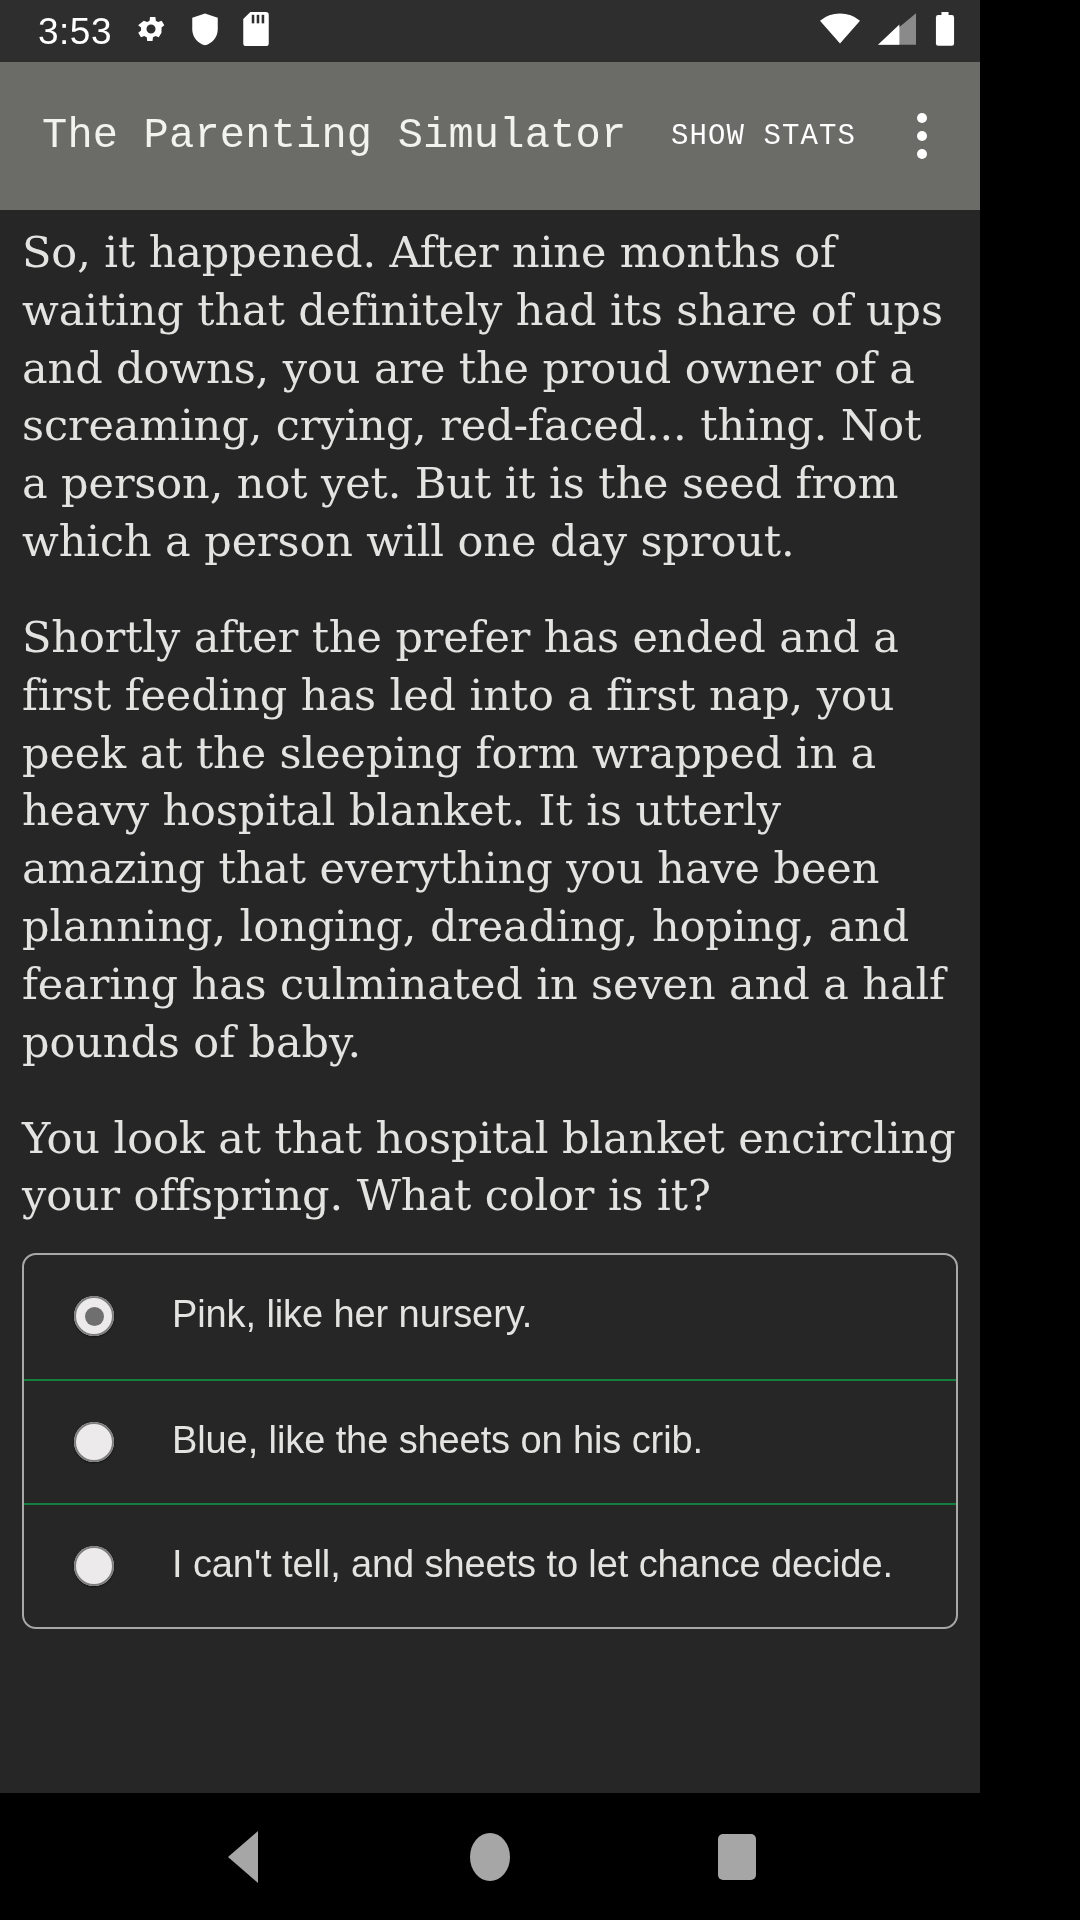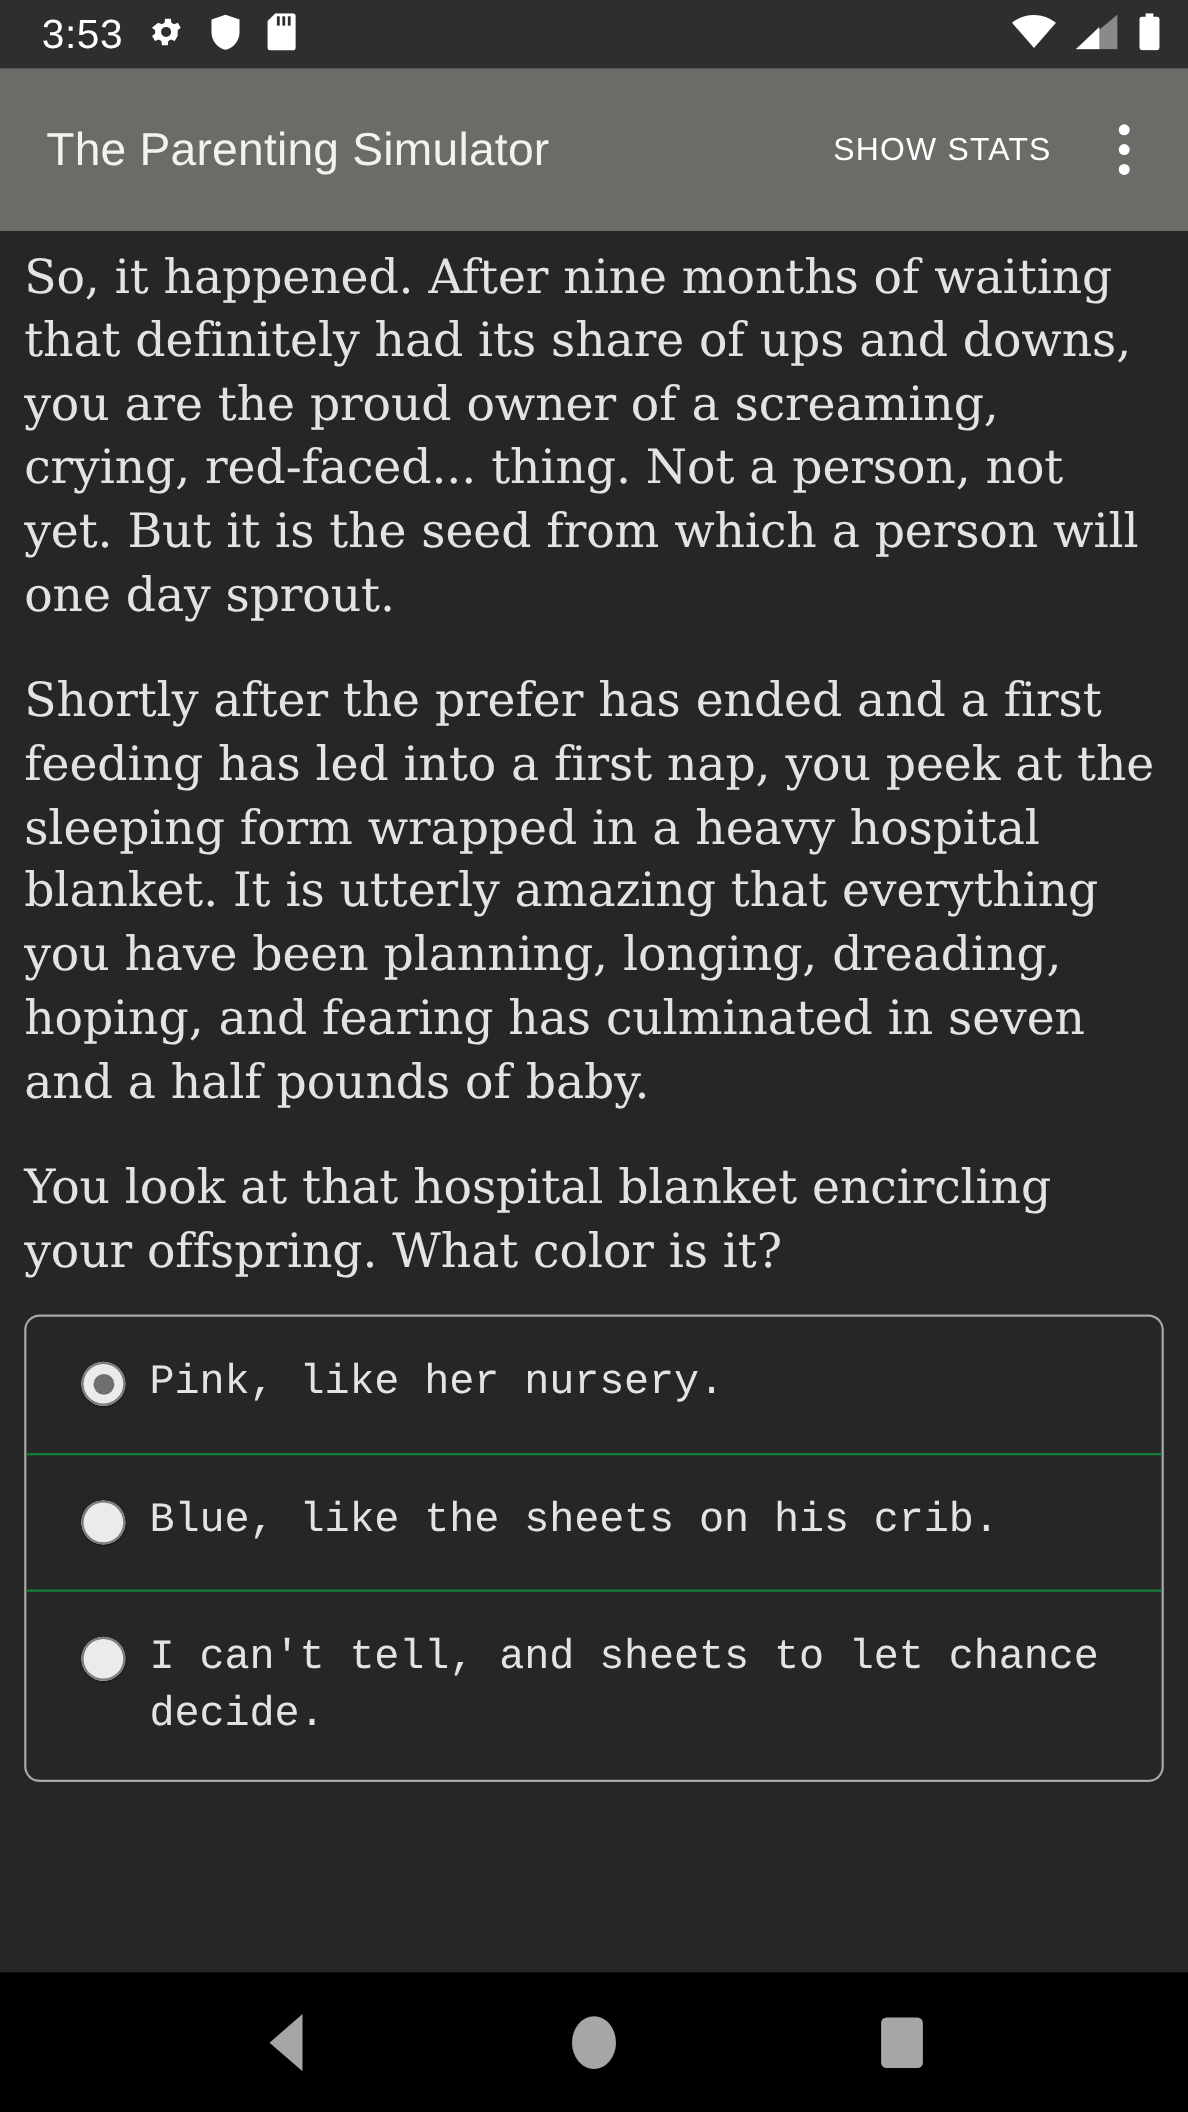--- a/index.html
+++ b/index.html
@@ -7,21 +7,21 @@
   html, body {
     width: 1080px;
     height: 1920px;
     background: #000;
     font-family: "Liberation Sans", sans-serif;
     overflow: hidden;
   }
 
   #device {
     position: relative;
-    width: 1080px;
+    width: 980px;
     height: 1920px;
     background: #000;
     display: flex;
     flex-direction: column;
   }
 
   
   .status-bar {
     height: 62px;
     flex: 0 0 62px;
@@ -51,20 +51,21 @@
   .sicon { display: block; }
 
   
   .app-bar {
     flex: 0 0 148px;
     height: 148px;
     background: #6b6b67;
     display: flex;
     align-items: center;
     padding: 0 22px 0 42px;
+    font-family: Liberation Mono, monospace;
   }
   .app-title {
     font-size: 42px;
     color: #f2f2ef;
     font-weight: 400;
     letter-spacing: 0.2px;
     white-space: nowrap;
   }
   .app-actions {
     margin-left: auto;
@@ -144,26 +145,27 @@
   }
   .radio.checked::after {
     content: "";
     display: block;
     width: 19px;
     height: 19px;
     border-radius: 50%;
     background: #6f6f6f;
   }
   .option-label {
-    font-family: Liberation Mono, monospace;
+    font-family: Liberation Sans, sans-serif;
     font-size: 38px;
     line-height: 1.345;
     color: #e3e3e1;
     letter-spacing: -0.1px;
     padding-top: 0px;
+    margin-left: 36px;
   }
 
   
   .nav-bar {
     flex: 0 0 127px;
     height: 127px;
     background: #000000;
     display: flex;
     align-items: center;
     justify-content: space-around;

